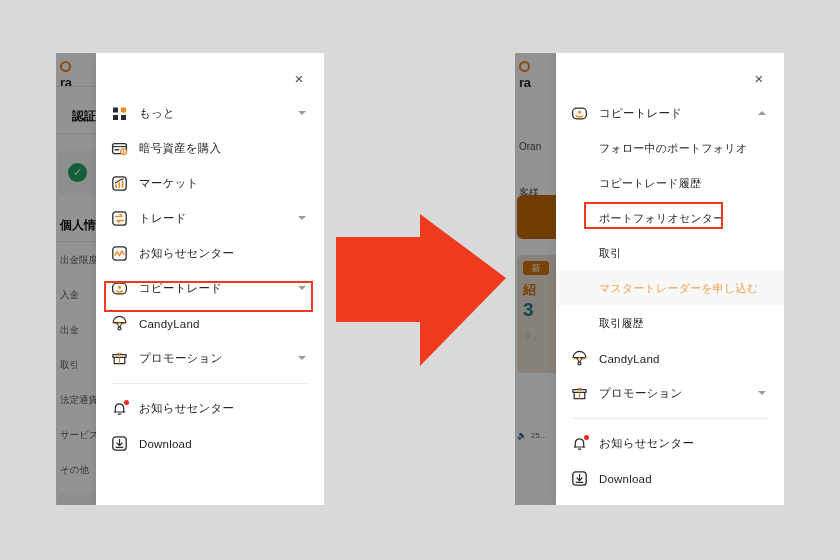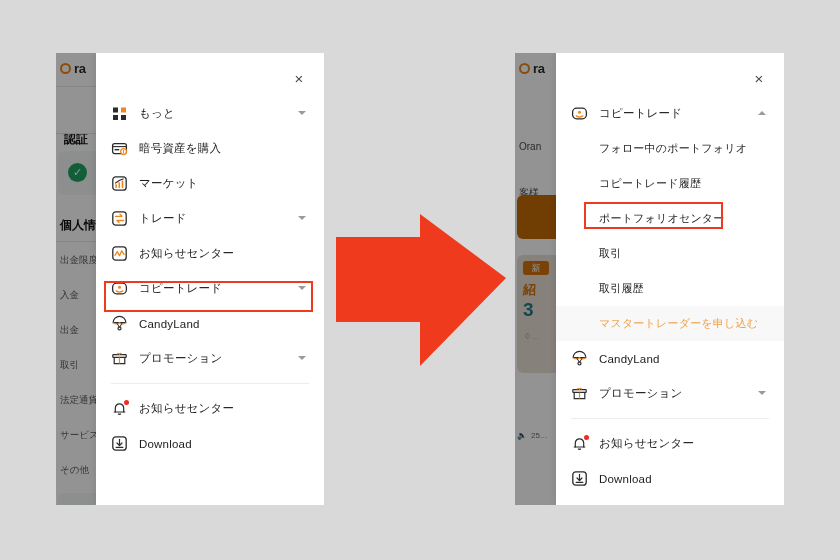--- a/index.html
+++ b/index.html
@@ -62,20 +62,21 @@
   .bd-logo {
     position: absolute;
     top: 8px; left: 4px;
     display: flex;
     align-items: center;
     gap: 3px;
     font-size: 13px;
     font-weight: 700;
     color: #2b2b2b;
     letter-spacing: -0.3px;
+    flex-direction: column;
   }
   .bd-logo .ring {
     width: 11px; height: 11px;
     border: 2.2px solid #f0861b;
     border-radius: 50%;
     box-sizing: border-box;
   }
 
   .bd-rule {
     position: absolute;
@@ -298,21 +299,21 @@
 
   <div class="shot left">
 
     <div class="backdrop">
       <div class="bd-inner">
         <div class="bd-logo">
           <span class="ring"></span>
           <span>ra</span>
         </div>
         <div class="bd-rule" style="top:33px;"></div>
-        <div class="bd-h1" style="top:55px; left:8px;margin-top:23px;">認証</div>
+        <div class="bd-h1" style="top:55px; left:16px;">認証</div>
         <div class="bd-rule" style="top:80px;"></div>
         <div class="bd-card" style="top:98px; left:2px; width:120px; height:44px;"></div>
         <div class="bd-check" style="top:110px; left:12px;">✓</div>
         <div class="bd-h1" style="top:164px; left:4px;">個人情</div>
         <div class="bd-rule" style="top:188px;"></div>
         <div class="bd-li" style="top:201px; left:4px;">出金限度</div>
         <div class="bd-li" style="top:236px; left:4px;">入金</div>
         <div class="bd-li" style="top:271px; left:4px;">出金</div>
         <div class="bd-li" style="top:306px; left:4px;">取引</div>
         <div class="bd-li" style="top:341px; left:4px;">法定通貨</div>
@@ -509,25 +510,25 @@
         </div>
         <div class="row sub">
           <span class="lbl">コピートレード履歴</span>
         </div>
         <div class="row sub">
           <span class="lbl">ポートフォリオセンター</span>
         </div>
         <div class="row sub">
           <span class="lbl">取引</span>
         </div>
+        <div class="row sub accent">
+          <span class="lbl">マスタートレーダーを申し込む</span>
+        </div>
         <div class="row sub">
           <span class="lbl">取引履歴</span>
-        </div>
-        <div class="row sub accent">
-          <span class="lbl">マスタートレーダーを申し込む</span>
         </div>
 
         <div class="row">
           <span class="ico">
             <svg viewBox="0 0 17 17">
               <path d="M2.2 7.6 A6.3 6.3 0 0 1 14.8 7.6 Z" fill="none" stroke="#2b2b2b" stroke-width="1.2"></path>
               <path d="M2.2 7.6 Q5.3 10.3 8.5 7.6 Q11.7 10.3 14.8 7.6" fill="none" stroke="#f0861b" stroke-width="1.1"></path>
               <path d="M5.6 7.8 L8.5 12.3 L11.4 7.8" fill="none" stroke="#2b2b2b" stroke-width="1"></path>
               <circle cx="8.5" cy="13.4" r="1.5" fill="none" stroke="#2b2b2b" stroke-width="1.2"></circle>
             </svg>

